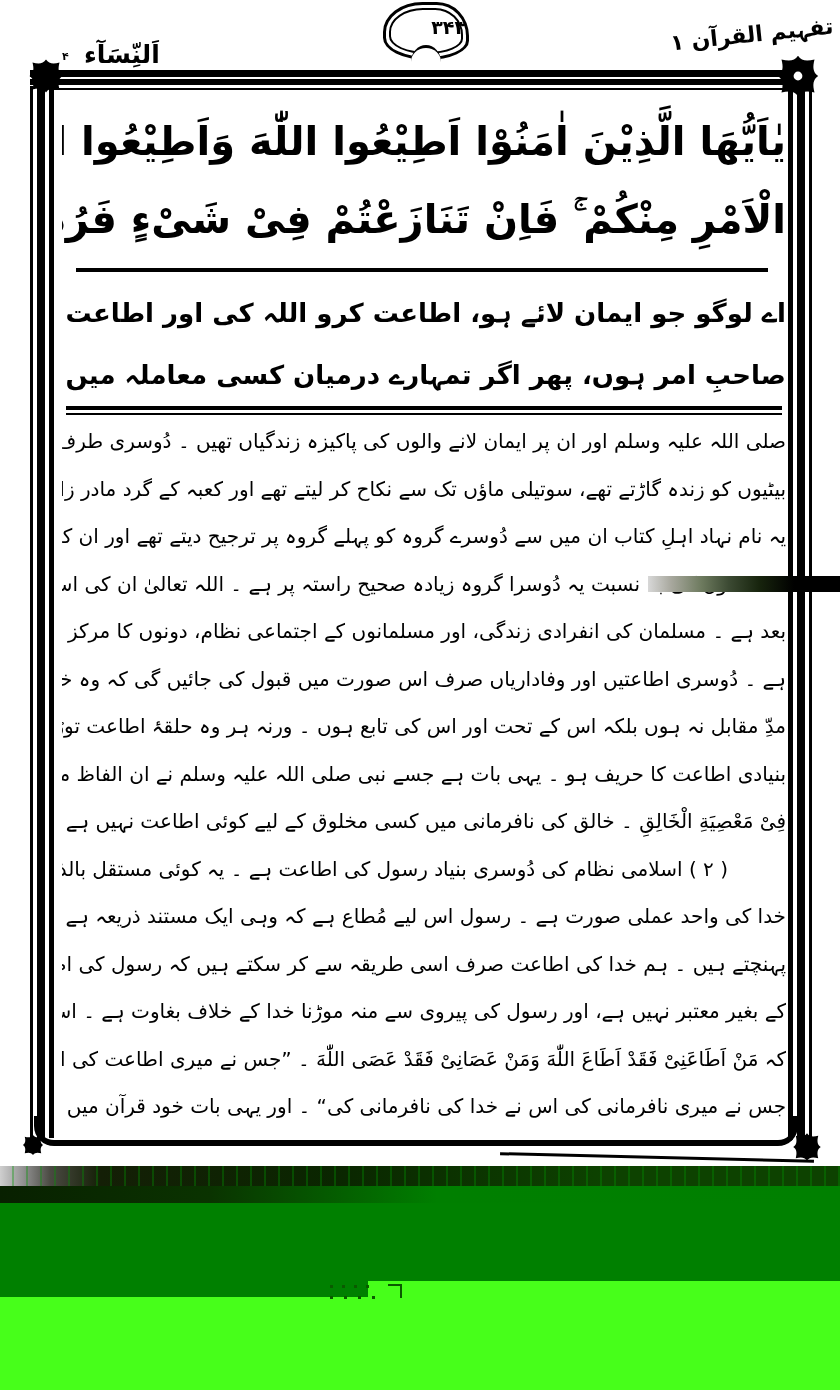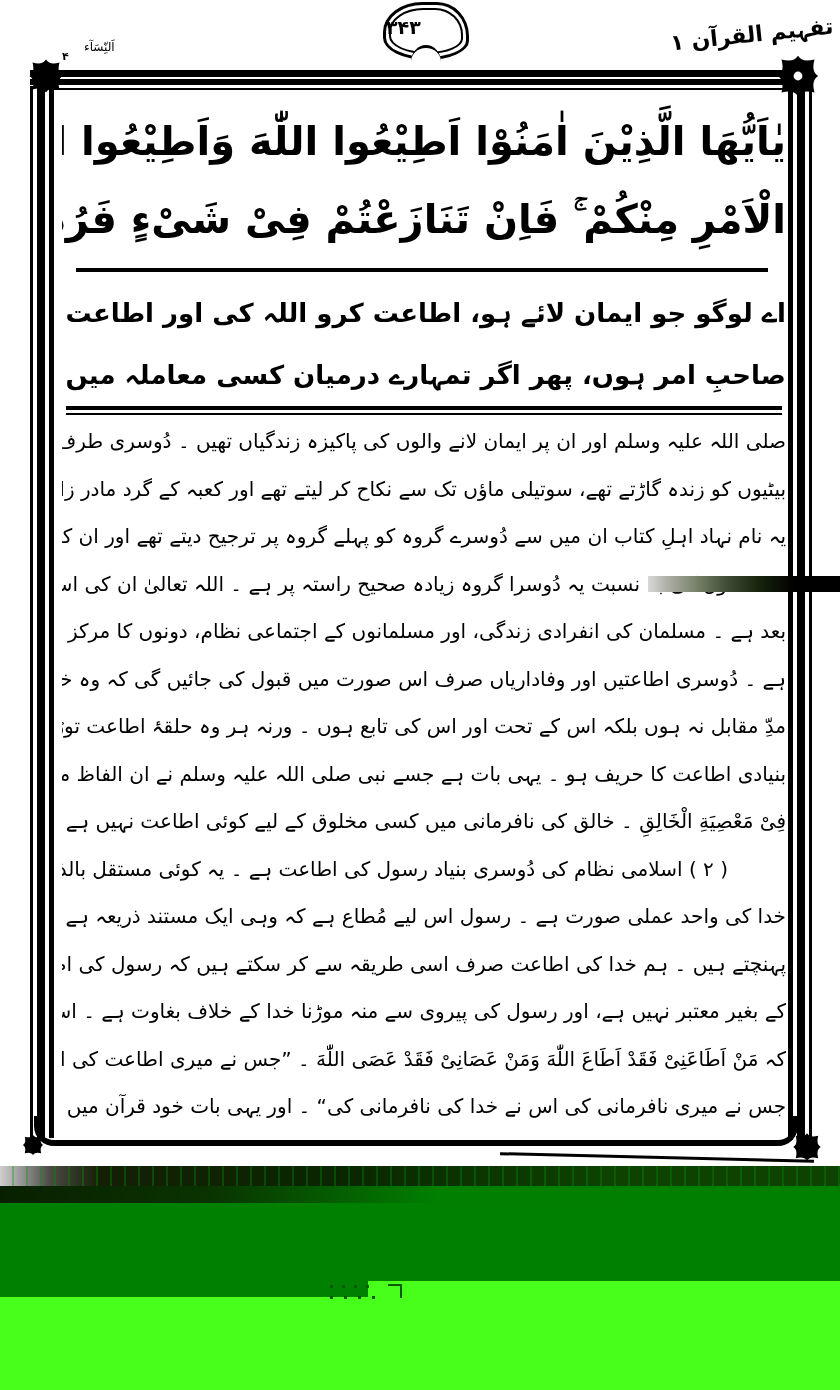--- a/index.html
+++ b/index.html
@@ -5,37 +5,37 @@
   html,body{margin:0;padding:0;background:#fff;}
   #scan{
     position:relative;width:840px;height:1390px;background:#ffffff;
     overflow:hidden;direction:rtl;
     font-family:"DejaVu Sans",sans-serif;color:#000;
   }
   
   .medallion{
     position:absolute;left:383px;top:2px;width:86px;height:58px;
     border:3px solid #000;border-radius:55% 45% 58% 62% / 62% 70% 40% 46%;
-    display:flex;align-items:center;justify-content:flex-end;box-sizing:border-box;
+    display:flex;align-items:center;justify-content:flex-start;box-sizing:border-box;
   }
   .medallion-inner{
     position:absolute;inset:3px;border:2px solid #000;
     border-radius:55% 45% 58% 62% / 62% 70% 40% 46%;
   }
   .medallion-notch{
     position:absolute;left:50%;bottom:-5px;transform:translateX(-50%);
     width:30px;height:14px;background:#fff;border-top:3px solid #000;
     border-radius:50% 50% 0 0 / 100% 100% 0 0;
   }
   .medallion-num{position:relative;z-index:2;font-size:19px;font-weight:bold;padding-bottom:8px;}
   .title-right{
     position:absolute;right:6px;top:22px;font-size:22px;font-weight:bold;
     transform:rotate(-6deg);letter-spacing:1px;
   }
-  .title-left{position:absolute;left:84px;top:40px;font-size:12px;font-weight:normal;}
+  .title-left{position:absolute;left:84px;top:40px;font-size:25px;font-weight:bold;}
   .surah-num{position:absolute;left:62px;top:50px;font-size:11px;font-weight:bold;}
   
   .bar{position:absolute;background:#000;}
   .top-bar1{left:30px;top:70px;width:782px;height:7px;}
   .top-bar2{left:30px;top:79px;width:782px;height:6px;}
   .top-thin{left:36px;top:88px;width:770px;height:2px;}
   .stripe{
     position:absolute;top:86px;width:24px;height:1052px;
     background:linear-gradient(90deg,#000 0 3px,#fff 3px 7px,#000 7px 15px,#fff 15px 19px,#000 19px 24px);
   }

